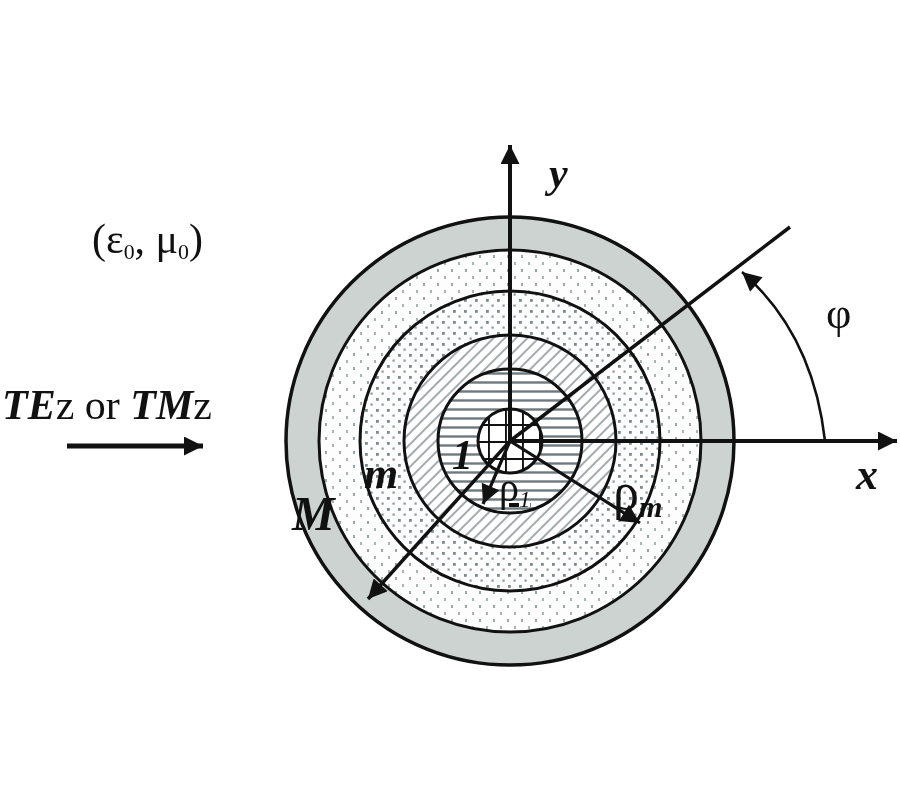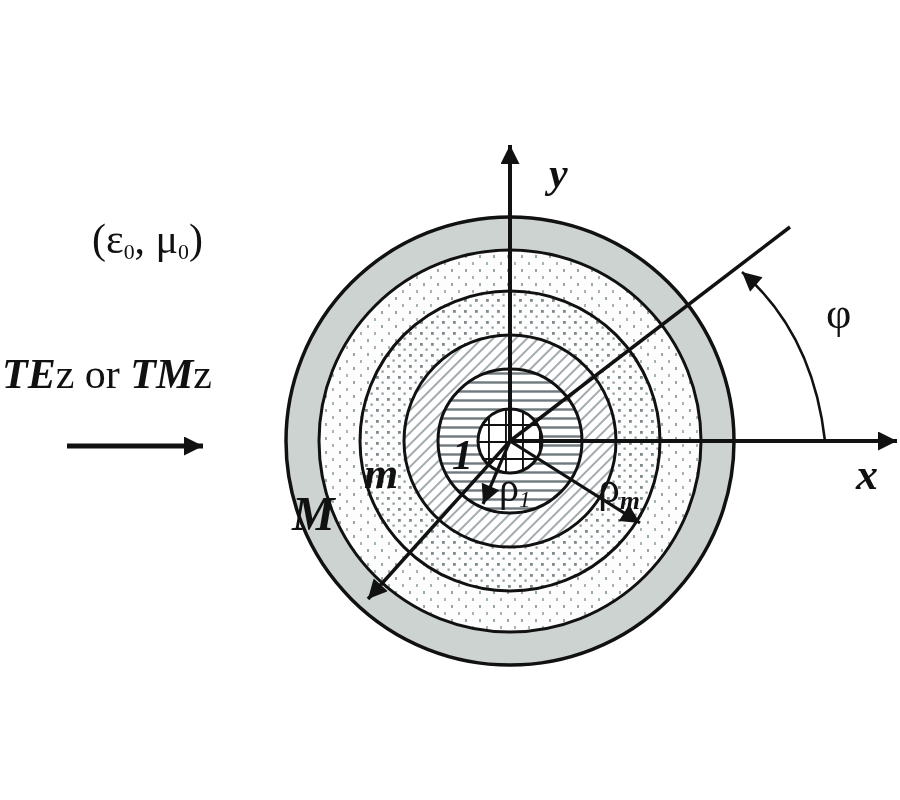--- a/index.html
+++ b/index.html
@@ -7,29 +7,29 @@
     position:relative;width:900px;height:800px;background:#fff;overflow:hidden;
     font-family:"Liberation Serif", serif;color:#111;
   }
   .stage svg{position:absolute;left:0;top:0;}
   .lbl{position:absolute;white-space:pre;line-height:1;z-index:2;}
   .bi{font-weight:bold;font-style:italic;}
   .it{font-style:italic;}
   .sub{font-size:0.58em;vertical-align:-0.28em;}
   .lbl-epsmu{left:44px;top:218px;font-size:42px;margin-left:48px;}
   .lbl-epsmu .sub{font-size:0.52em;}
-  .lbl-incidence{left:2px;top:353px;font-size:42px;}
+  .lbl-incidence{left:2px;top:384px;font-size:42px;}
   .lbl-y{left:549px;top:152px;font-size:42px;}
   .lbl-x{left:856px;top:453px;font-size:44px;}
   .lbl-phi{left:826px;top:292px;font-size:44px;}
   .lbl-M{left:292px;top:490px;font-size:48px;}
   .lbl-m{left:364px;top:452px;font-size:44px;}
   .lbl-1{left:452px;top:434px;font-size:42px;}
-  .lbl-rho1{left:499px;top:468px;font-size:40px;}
-  .lbl-rhom{left:598px;top:466px;font-size:44px;}
+  .lbl-rho1{left:499px;top:468px;font-size:40px;text-decoration:underline;}
+  .lbl-rhom{left:613px;top:466px;font-size:52px;}
 </style>
 </head>
 <body>
 
 <div class="stage">
 
   <svg width="900" height="800" viewBox="0 0 900 800">
     <defs>
       <marker id="ah" viewBox="0 0 10 10" refX="10" refY="5" orient="auto" markerUnits="userSpaceOnUse" markerWidth="28" markerHeight="19">
         <path d="M0,0 L10,5 L0,10 z" fill="#111"></path>

